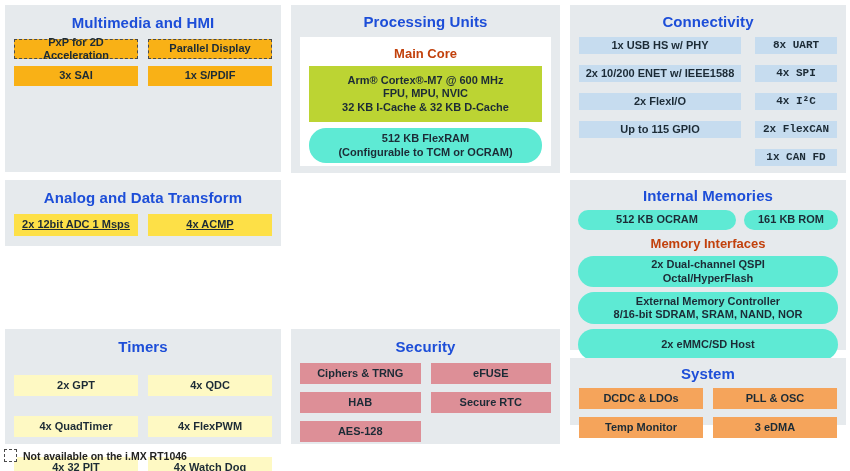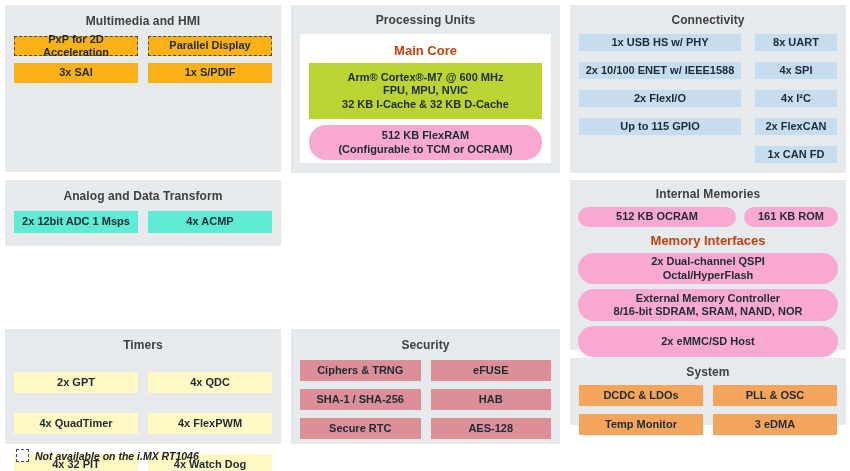--- a/index.html
+++ b/index.html
@@ -5,34 +5,34 @@
   html,body{margin:0;padding:0;background:#ffffff;}
   body{width:850px;height:471px;font-family:"Liberation Sans",sans-serif;position:relative;overflow:hidden;}
   .board{position:absolute;inset:0;}
   .cols{display:flex;gap:10px;padding:5px 4px 0 5px;}
   .col{display:flex;flex-direction:column;}
   .col-left{width:276px;}
   .col-mid{width:269px;}
   .col-right{width:276px;}
 
   .panel{background:#E6EAED;box-sizing:border-box;}
-  .panel-title{font-size:12px;font-weight:bold;color:#404040;text-align:center;padding:9px 0 8px;letter-spacing:.1px;}
+  .panel-title{font-size:15px;font-weight:bold;color:#1d4ed8;text-align:center;padding:9px 0 8px;letter-spacing:.1px;}
   .sub-title{font-size:13px;font-weight:bold;color:#c2410c;text-align:center;padding:6px 0 5px;}
 
   .blk{display:flex;align-items:center;justify-content:center;text-align:center;
        font-size:11px;font-weight:bold;color:#1C2B36;line-height:1.2;box-sizing:border-box;}
 
   .amber{background:#F9B116;}
   .sandy{background:#F5A45B;}
   .lblue{background:#C6DCEF;}
-  .mblue{background:#f9a8d4;border-radius:17px;}
+  .mblue{background:#5eead4;border-radius:17px;}
   .green{background:#BCD433;}
   .pink{background:#DD8F97;}
   .gray{background:#fef9c3;margin-top:12px;}
-  .lav{background:#5eead4;}
+  .lav{background:#fde047;text-decoration:underline;}
   .dashed{border:1.5px dashed #4a4a4a;}
 
   
   .p-multimedia{height:167px;margin-bottom:8px;}
   .p-analog{height:66px;margin-bottom:83px;}
   .p-timers{height:115px;}
 
   
   .p-processing{height:168px;margin-bottom:156px;}
   .p-security{height:115px;}
@@ -49,33 +49,33 @@
 
   
   .core-box{background:#ffffff;margin:0 9px;height:129px;box-sizing:border-box;padding:3px 9px 0;}
   .core-green{height:56px;flex-direction:column;margin-bottom:6px;}
   .core-blue{height:35px;flex-direction:column;}
 
   
   .conn-wrap{display:flex;gap:14px;padding:0 9px;}
   .conn-col{display:flex;flex-direction:column;gap:11px;}
   .conn-left{width:162px;}
-  .conn-right{flex:1;}
+  .conn-right{flex:1;font-family:Liberation Mono, monospace;}
   .conn-wrap .blk{height:17px;}
 
   
   .mem-row{display:grid;grid-template-columns:158px 1fr;column-gap:8px;padding:0 8px;}
   .mem-row .blk{height:20px;}
   .mem-full{margin:0 8px;flex-direction:column;}
   .mem-qspi{height:31px;}
   .mem-emc{height:32px;margin-top:5px;}
   .mem-emmc{height:31px;margin-top:5px;}
 
   
-  .legend{position:absolute;left:16px;top:449px;display:flex;align-items:center;gap:6px;font-style:italic;}
+  .legend{position:absolute;left:4px;top:449px;display:flex;align-items:center;gap:6px;}
   .legend-box{width:11px;height:11px;background:#ffffff;border:1.5px dashed #4a4a4a;box-sizing:content-box;}
   .legend-text{font-size:10.5px;font-weight:bold;color:#222;}
 </style>
 </head>
 <body>
 
 <div class="board">
   <div class="cols">
 
     <div class="col col-left">
@@ -125,35 +125,34 @@
             <span>(Configurable to TCM or OCRAM)</span>
           </div>
         </div>
       </div>
 
       <div class="panel p-security">
         <div class="panel-title">Security</div>
         <div class="grid2 rows3">
           <div class="blk pink">Ciphers &amp; TRNG</div>
           <div class="blk pink">eFUSE</div>
-          <div class="blk pink">SHA-1 / SHA-256</div>
           <div class="blk pink">HAB</div>
           <div class="blk pink">Secure RTC</div>
           <div class="blk pink">AES-128</div>
         </div>
       </div>
     </div>
 
     <div class="col col-right">
       <div class="panel p-connectivity">
         <div class="panel-title" style="padding:8px 0 7px">Connectivity</div>
         <div class="conn-wrap">
           <div class="conn-col conn-left">
             <div class="blk lblue">1x USB HS w/ PHY</div>
-            <div class="blk lblue">2x 10/100 ENET w/ IEEE1588</div>
+            <div class="blk lblue">2x 10/200 ENET w/ IEEE1588</div>
             <div class="blk lblue">2x FlexI/O</div>
             <div class="blk lblue">Up to 115 GPIO</div>
           </div>
           <div class="conn-col conn-right">
             <div class="blk lblue">8x UART</div>
             <div class="blk lblue">4x SPI</div>
             <div class="blk lblue">4x I²C</div>
             <div class="blk lblue">2x FlexCAN</div>
             <div class="blk lblue">1x CAN FD</div>
           </div>

